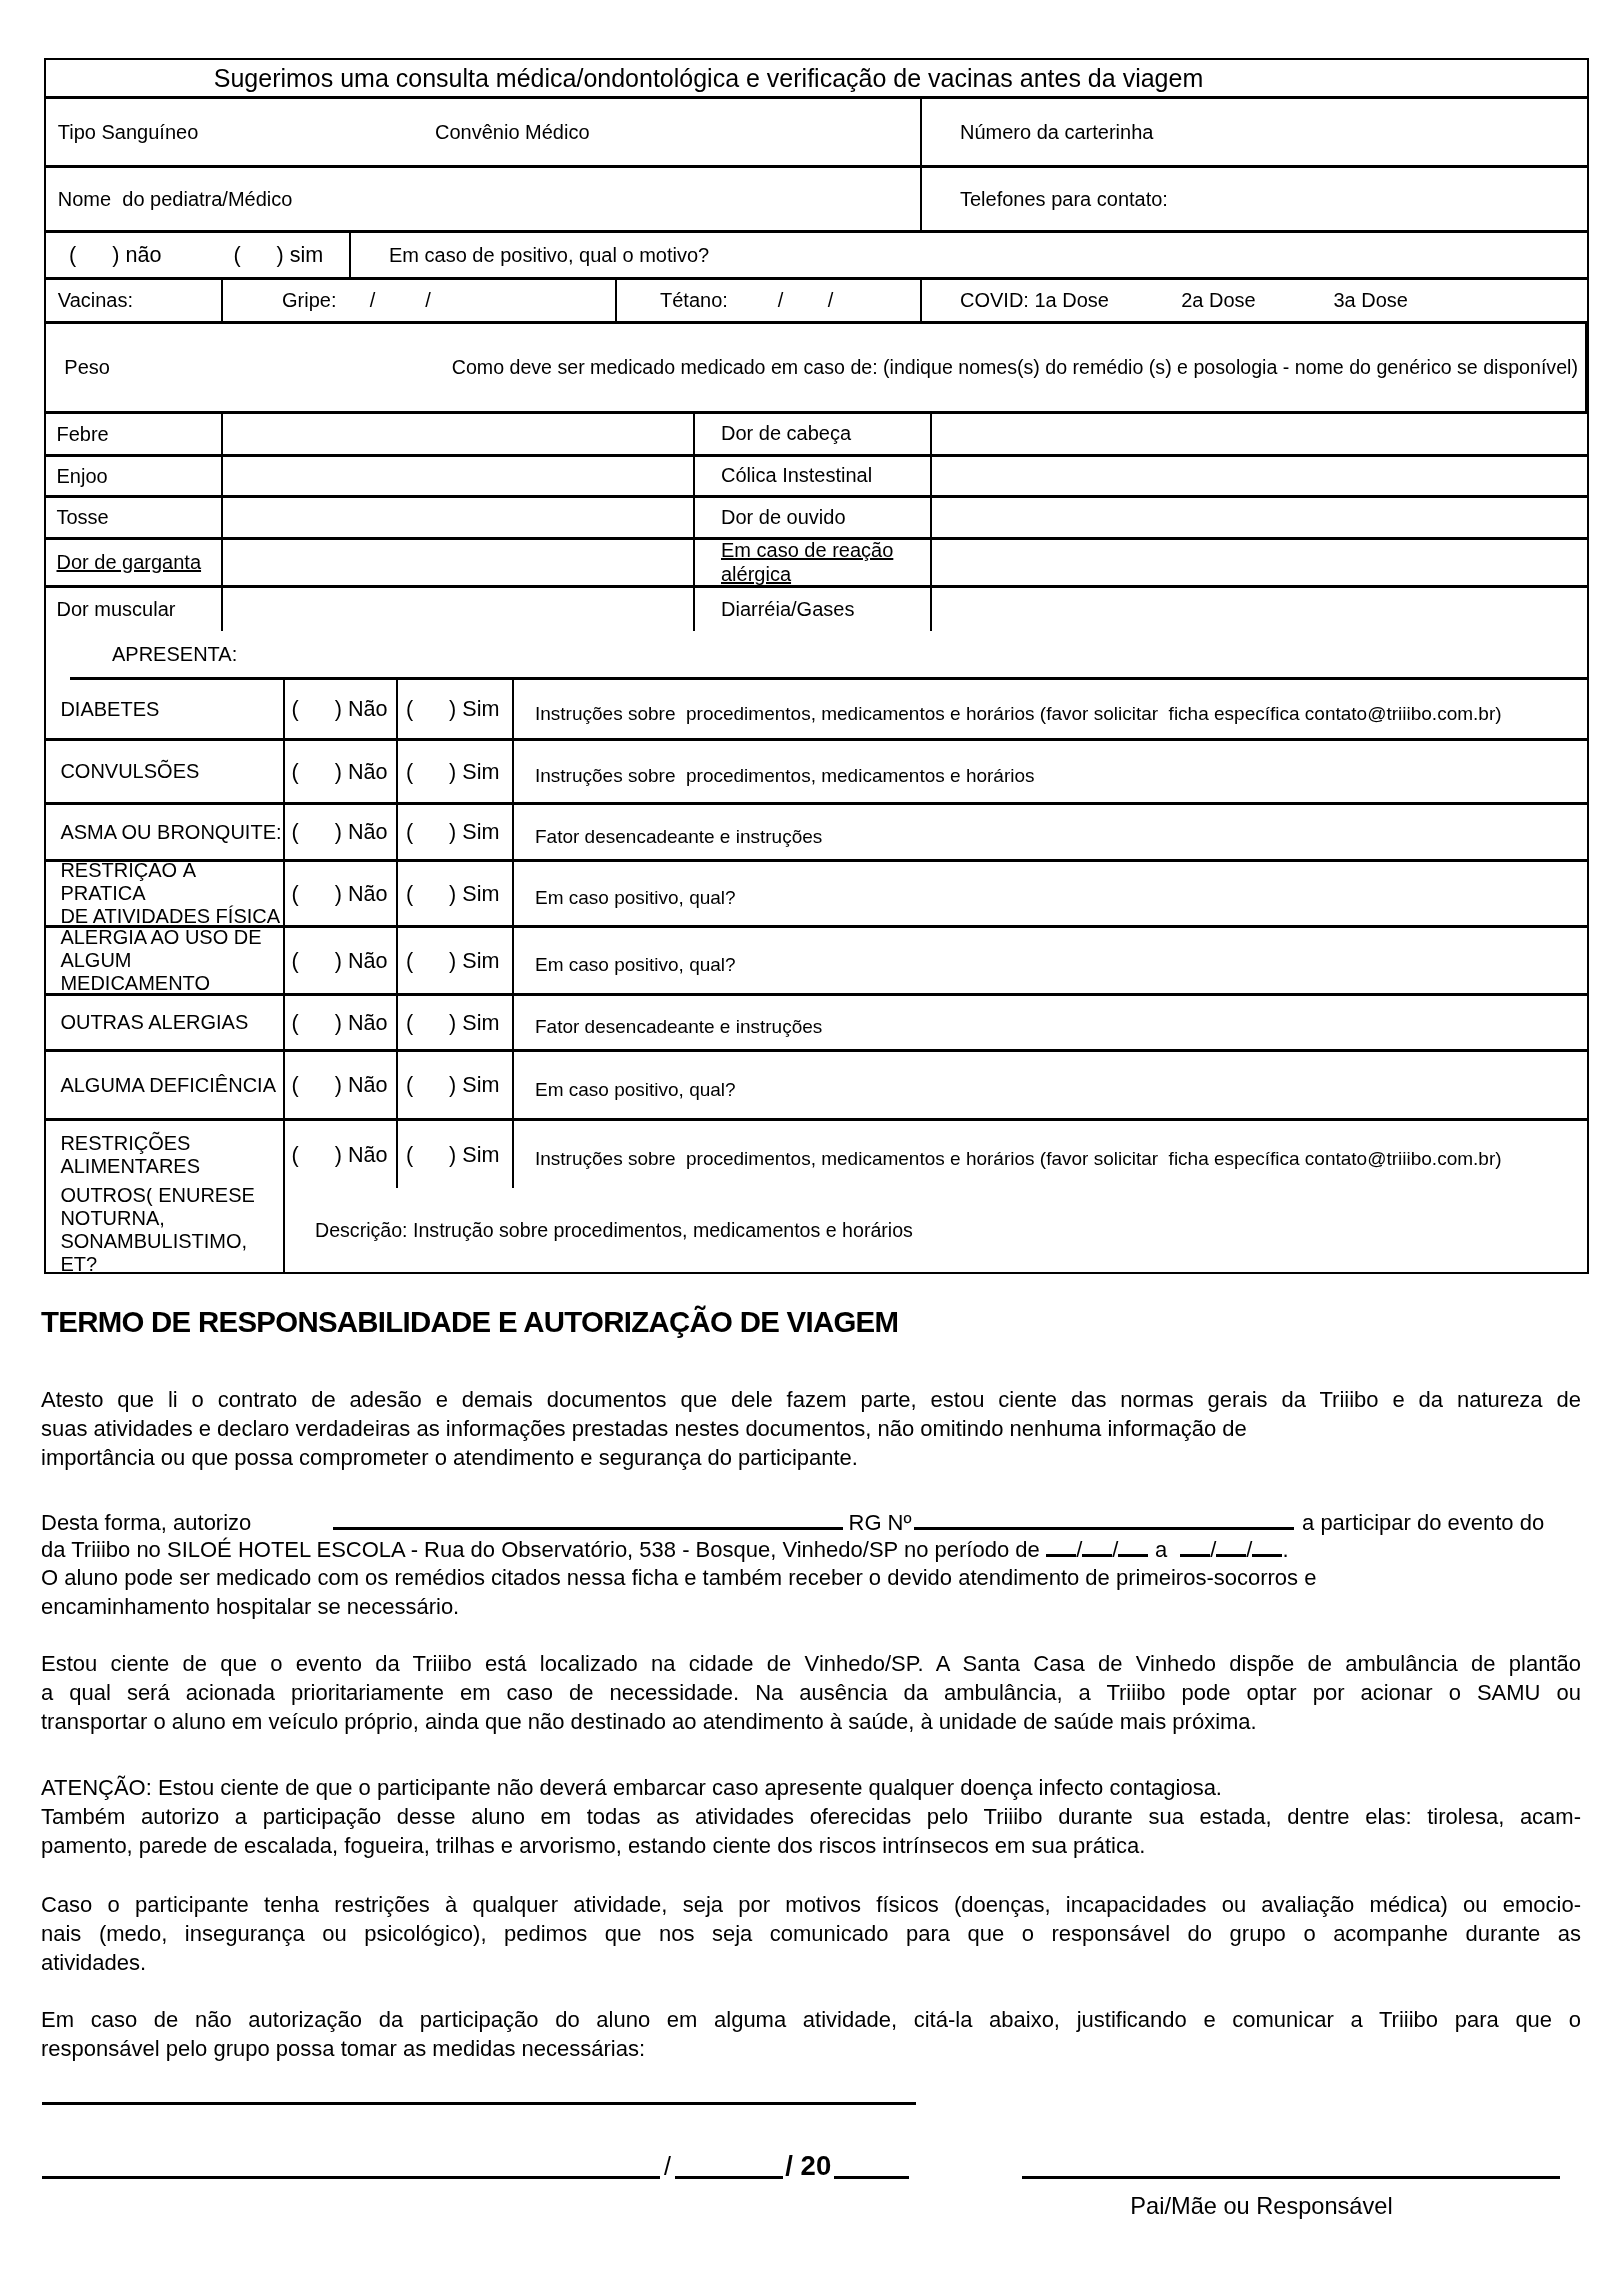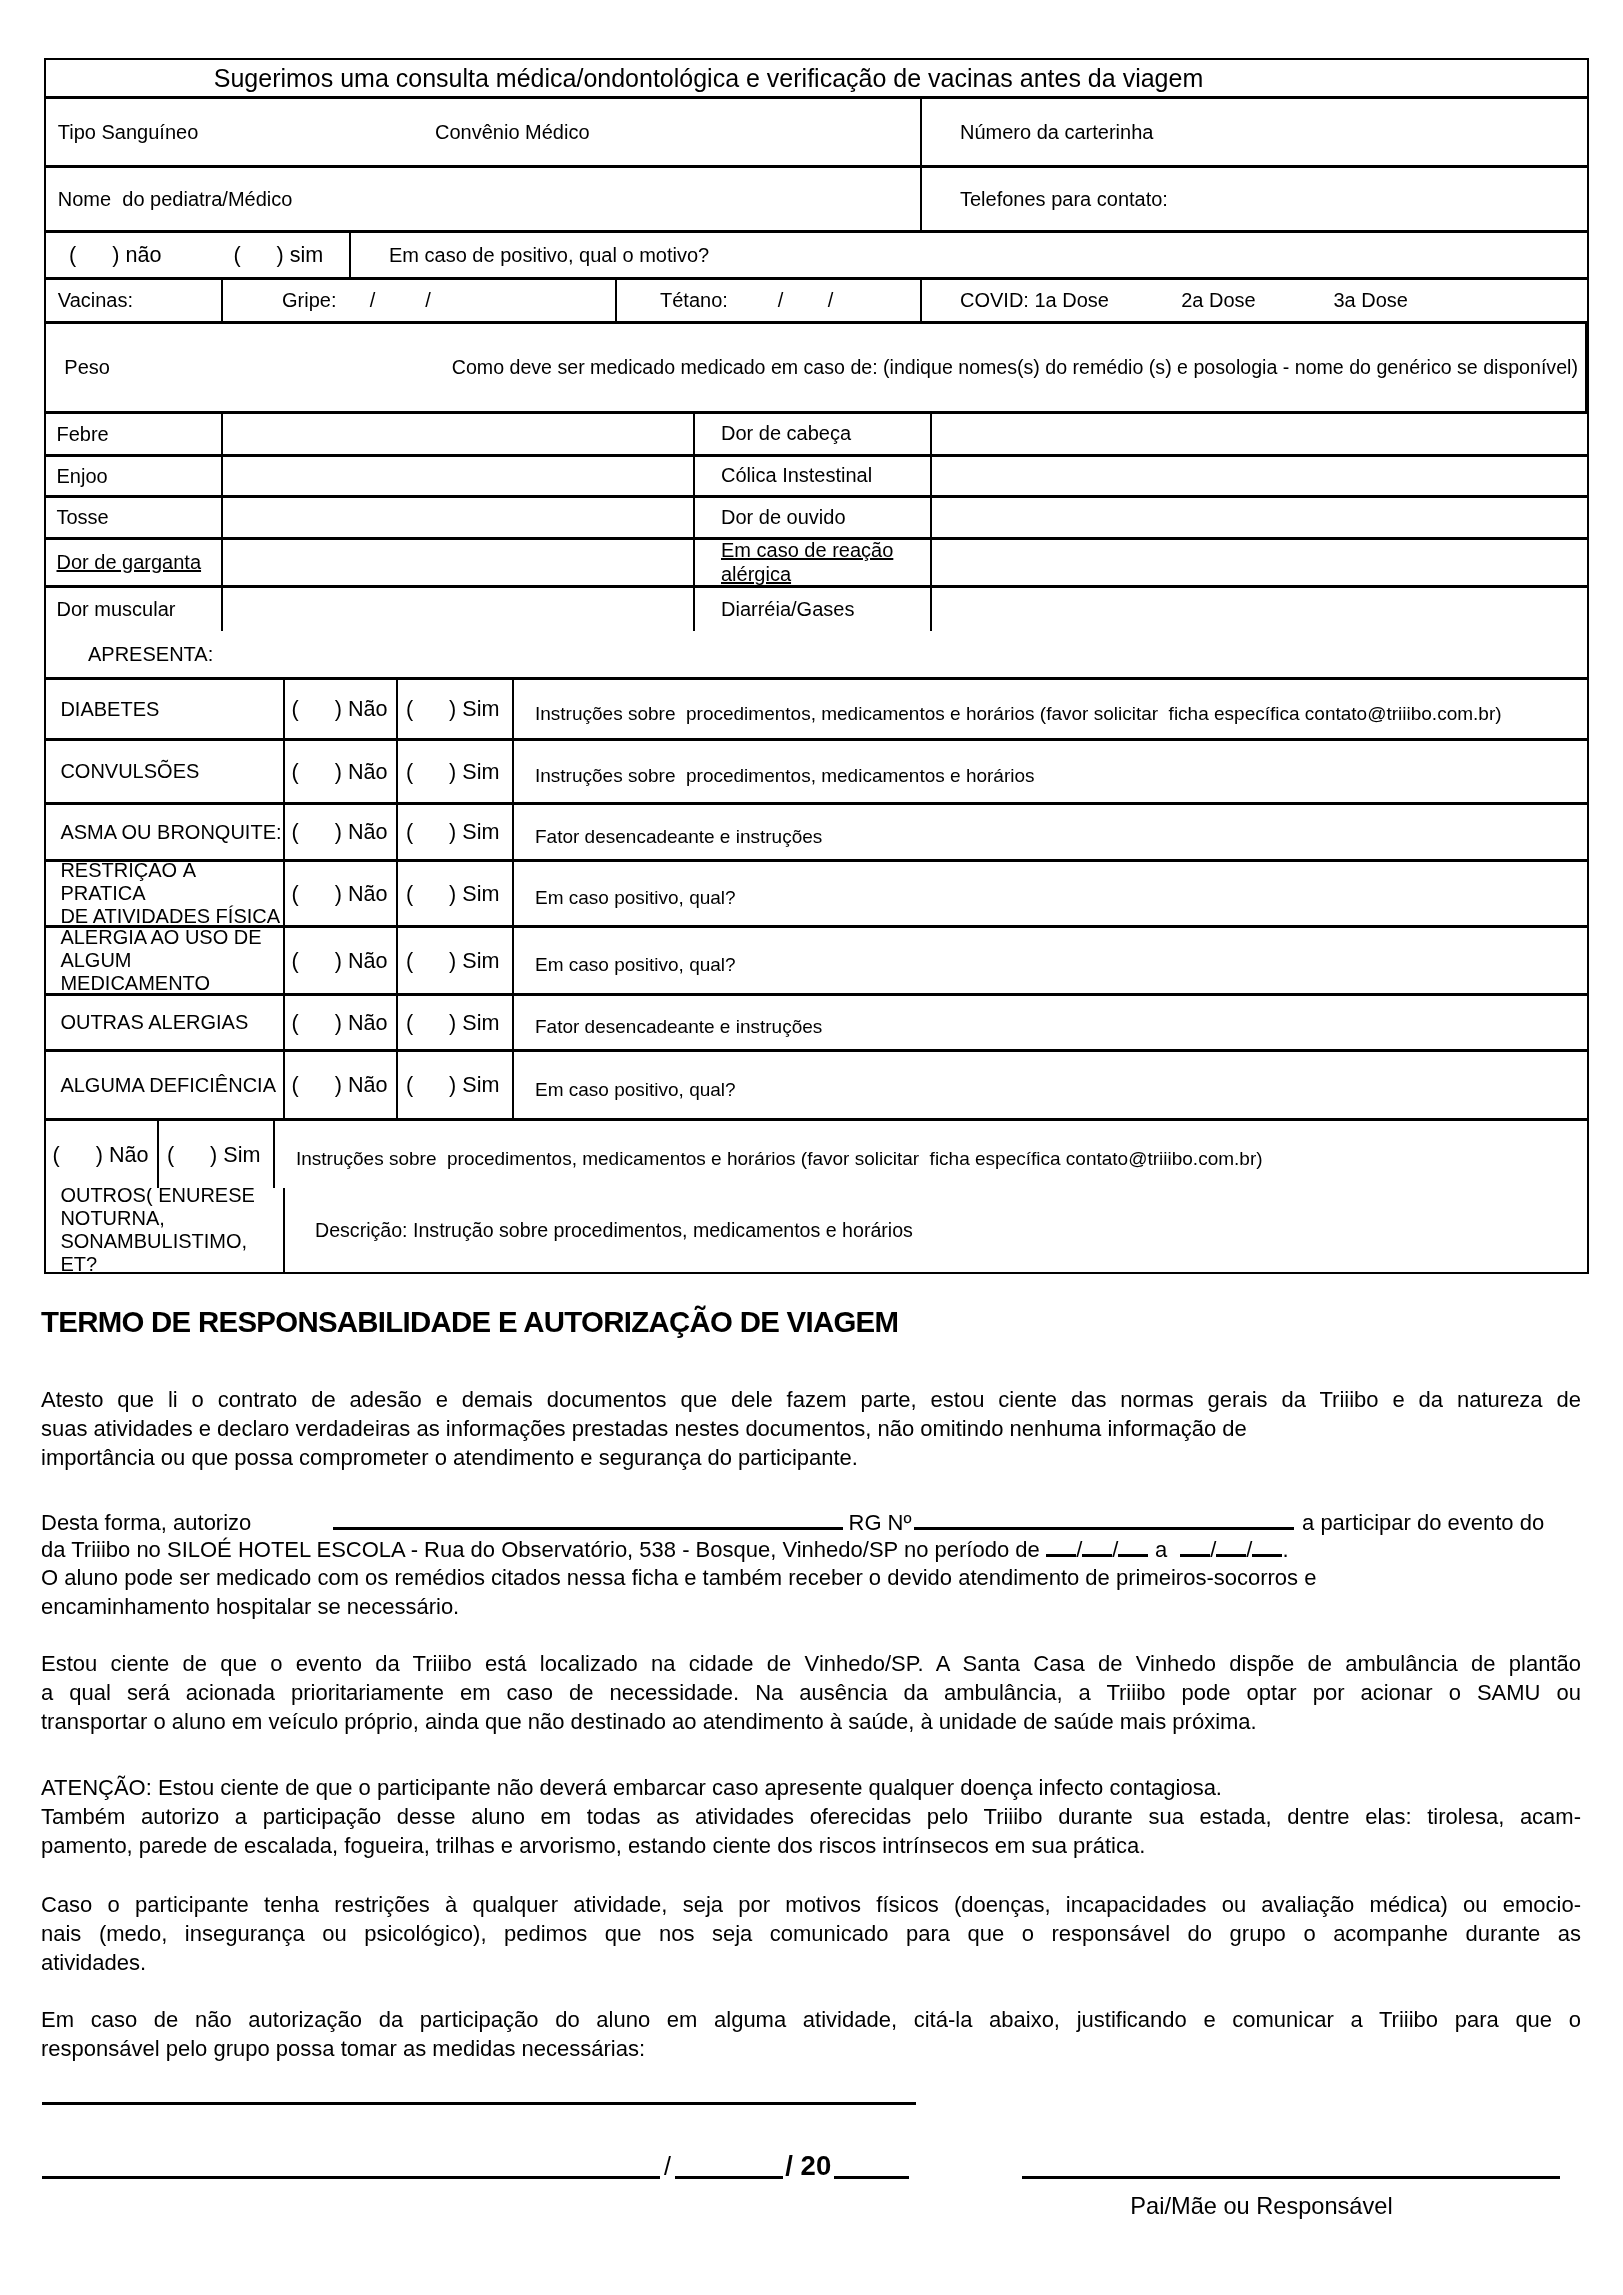--- a/index.html
+++ b/index.html
@@ -31,21 +31,21 @@
 
   
   #sintomas .trow:nth-of-type(1){height:43px;}
   #sintomas .trow:nth-of-type(2){height:41px;}
   #sintomas .trow:nth-of-type(3){height:42px;}
   #sintomas .trow:nth-of-type(4){height:48px;text-decoration:underline;}
   #sintomas .trow:nth-of-type(5){height:43px;}
   .c-s1{width:177px;padding-left:10.5px;}
   .c-s2{width:472px;}
   .c-s3{width:237px;padding-left:26px;line-height:23.6px;}
-  .apresenta-row{height:49px;}
+  .apresenta-row{height:49px;margin-left:24px;}
   .apresenta-cell{width:100%;padding-left:42px;}
 
   
   #condicoes .trow:nth-of-type(1){height:61px;}
   #condicoes .trow:nth-of-type(2){height:64px;}
   #condicoes .trow:nth-of-type(3){height:57px;}
   #condicoes .trow:nth-of-type(4){height:66px;}
   #condicoes .trow:nth-of-type(5){height:68px;}
   #condicoes .trow:nth-of-type(6){height:56px;}
   #condicoes .trow:nth-of-type(7){height:69px;}
@@ -214,20 +214,22 @@
   </div>
 
   <div class="trow">
     <div class="cell vr c-lab">ALGUMA DEFICIÊNCIA</div>
     <div class="cell vr pre chk c-nao">(      ) Não</div>
     <div class="cell vr pre chk c-sim">(      ) Sim</div>
     <div class="cell c-desc">Em caso positivo, qual?</div>
   </div>
 
   <div class="trow">
+    <div class="cell vr c-lab">RESTRIÇÕES
+ALIMENTARES</div>
     <div class="cell vr pre chk c-nao">(      ) Não</div>
     <div class="cell vr pre chk c-sim">(      ) Sim</div>
     <div class="cell c-desc">Instruções sobre  procedimentos, medicamentos e horários (favor solicitar  ficha específica contato@triiibo.com.br)</div>
   </div>
 </div>
 
     <div class="trow outros-row">
       <div class="cell vr c-lab">OUTROS( ENURESE
 NOTURNA,
 SONAMBULISTIMO, ET?</div>

